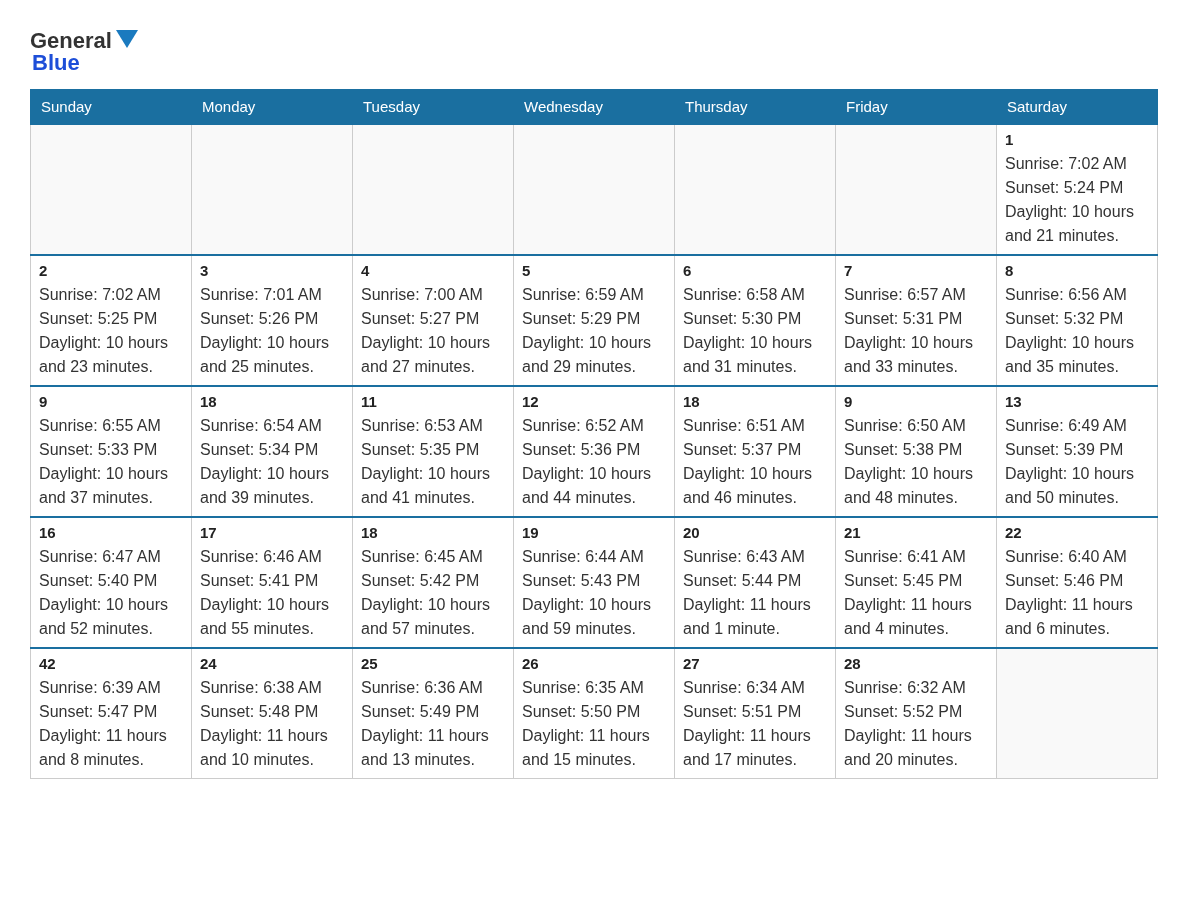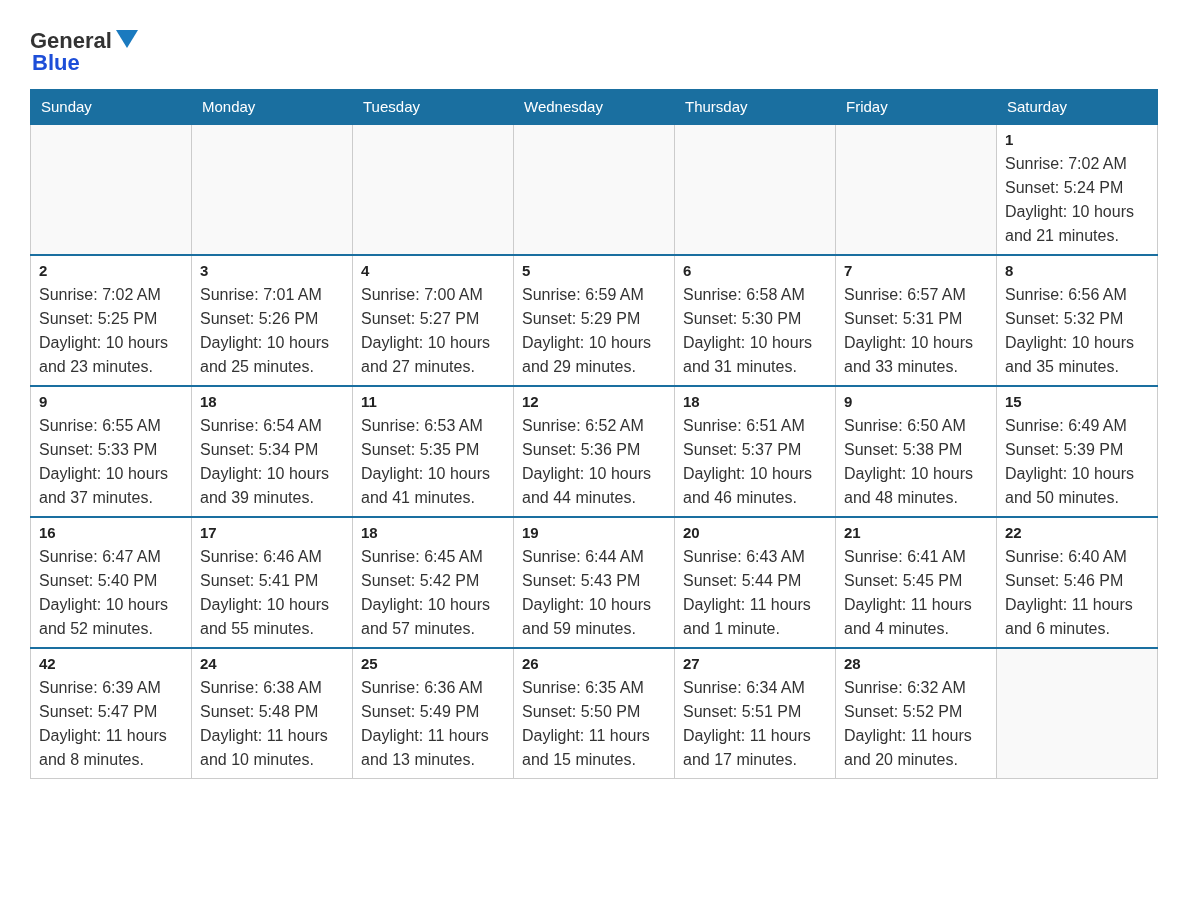--- a/index.html
+++ b/index.html
@@ -177,21 +177,21 @@
         </td>
         <td>
           <span class="day-number">18</span>
           <div class="day-info">Sunrise: 6:51 AM<br>Sunset: 5:37 PM<br>Daylight: 10 hours<br>and 46 minutes.</div>
         </td>
         <td>
           <span class="day-number">9</span>
           <div class="day-info">Sunrise: 6:50 AM<br>Sunset: 5:38 PM<br>Daylight: 10 hours<br>and 48 minutes.</div>
         </td>
         <td>
-          <span class="day-number">15</span>
+          <span class="day-number">13</span>
           <div class="day-info">Sunrise: 6:49 AM<br>Sunset: 5:39 PM<br>Daylight: 10 hours<br>and 50 minutes.</div>
         </td>
       </tr>
       <tr>
         <td>
           <span class="day-number">16</span>
           <div class="day-info">Sunrise: 6:47 AM<br>Sunset: 5:40 PM<br>Daylight: 10 hours<br>and 52 minutes.</div>
         </td>
         <td>
           <span class="day-number">17</span>

